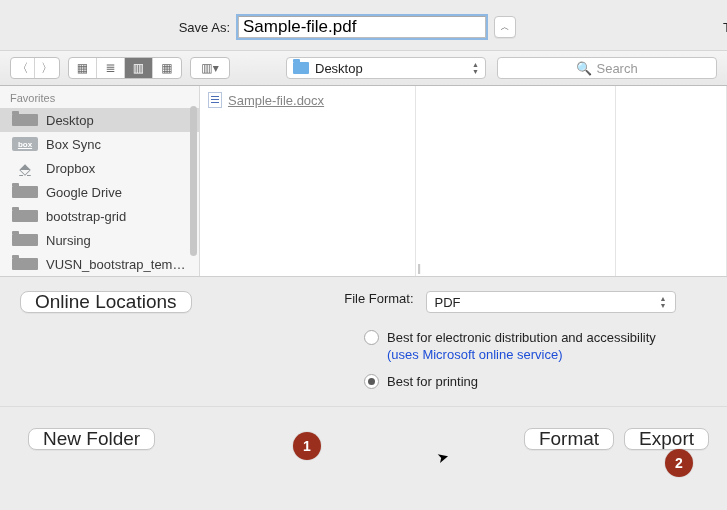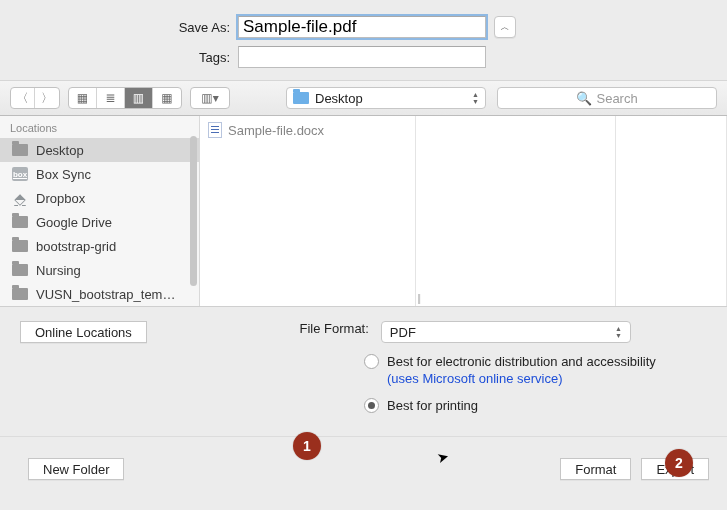--- a/index.html
+++ b/index.html
@@ -8,21 +8,21 @@
     font-family: -apple-system, "Helvetica Neue", Helvetica, Arial, sans-serif;
     font-size: 13px;
     background: #ececec;
     color: #232323;
     position: relative;
   }
   .top-fields {
     padding-top: 16px;
     padding-bottom: 12px;
     display: flex;
-    flex-direction: column;
+    flex-direction: row;
     gap: 8px;
   }
   .field-row {
     display: flex;
     align-items: center;
     gap: 8px;
   }
   .field-label {
     width: 230px;
     text-align: right;
@@ -141,60 +141,60 @@
   }
   .sb-item {
     height: 24px;
     display:flex; align-items:center; gap:8px;
     padding: 0 10px 0 12px;
     color:#3a3a3a;
     white-space: nowrap; overflow:hidden; text-overflow:ellipsis;
   }
   .sb-item.selected { background:#d8d8d8; }
   .ic {
-    width:16px; height:13px; flex:none; display:inline-block;text-decoration:underline;
+    width:26px; height:13px; flex:none; display:inline-block;text-decoration:underline;
   }
   .ic-folder { background:#9a9a9a; border-radius:1px; position:relative; height:12px;}
   .ic-folder::before{content:"";position:absolute;top:-3px;left:0;width:7px;height:3px;background:#9a9a9a;border-radius:1px 1px 0 0;}
   .ic-box { background:#aeb3b7; border-radius:2px; height:14px; display:flex;align-items:center;justify-content:center;color:#fff;font-size:8px;font-weight:bold;}
   .ic-dropbox { color:#8f9599; font-size:15px; line-height:13px; text-align:center;}
   .col {
     border-right:1px solid #e4e4e4;
     padding-top:4px;
     position:relative;
   }
   .col1 { width:216px; }
   .col2 { width:200px; }
   .col3 { flex:1; }
-  .file-row { display:flex; align-items:center; gap:6px; padding:2px 8px; color:#858585;}
+  .file-row { display:flex; align-items:center; gap:6px; padding:2px 8px; color:#858585;text-decoration:underline;}
   .doc-ic { width:14px; height:16px; background:#fff; border:1px solid #b8c5de; position:relative; }
   .doc-ic::after{content:"";position:absolute;left:2px;top:3px;width:8px;height:1px;background:#4a6db5;box-shadow:0 3px 0 #4a6db5,0 6px 0 #4a6db5;}
   .col-resize {
     position:absolute; bottom:2px; right:-4px; color:#bdbdbd; font-size:11px; letter-spacing:-2px;
   }
 
   .bottom-panel {
     border-top:1px solid #cfcfcf;
     padding: 14px 20px 10px;
     background:#ececec;
     height: 130px;
   }
   .bp-row { display:flex; align-items:flex-start; gap:12px; }
   .btn {
-    height:22px; padding:0 14px; background:#fff; border:1px solid #c6c6c6; border-radius:0;
-    font-size:13px; color:#262626; display:inline-flex; align-items:center;
+    height:22px; padding:0 14px; background:#fff; border:1px solid #c6c6c6; border-radius:8px;
+    font-size:19px; color:#262626; display:inline-flex; align-items:center;
     box-shadow: 0 1px 0 rgba(0,0,0,0.04);
   }
   .ff-label { width:100px; text-align:right; color:#1f1f1f; margin-left: 110px;}
   .ff-select {
     width:250px; height:22px; background:#fff; border:1px solid #c6c6c6; border-radius:4px;
     display:flex; align-items:center; padding:0 8px; position:relative;
   }
   .ff-select .popup-arrows{ right:8px; top:3px;}
-  .radio-group { margin-left: 344px; margin-top: 10px; display:flex; flex-direction:column; gap:10px; }
+  .radio-group { margin-left: 344px; margin-top: 16px; display:flex; flex-direction:column; gap:10px; }
   .radio-row { display:flex; gap:8px; align-items:flex-start; }
   .radio {
     width:15px; height:15px; border-radius:50%; border:1px solid #a8a8a8; background:#fff; flex:none;
     display:flex; align-items:center; justify-content:center; margin-top:1px;
   }
   .radio.checked::after{ content:""; width:7px; height:7px; border-radius:50%; background:#5a5a5a;}
   .radio-label { line-height:17px; }
   .radio-label .sub { color:#1d4ed8; }
   .footer {
     height: 44px;
@@ -271,21 +271,21 @@
       </span>
   </div>
   <div class="search-box">
     <span>🔍</span>
     <span>Search</span>
   </div>
 </div>
 
 <div class="mid">
   <div class="sidebar">
-    <div class="sidebar-header">Locations</div>
+    <div class="sidebar-header">Favorites</div>
 
     <div class="sb-item selected">
       <span class="ic ic-folder"></span>
       <span>Desktop</span>
     </div>
     <div class="sb-item">
       <span class="ic ic-box">box</span>
       <span>Box Sync</span>
     </div>
     <div class="sb-item">

